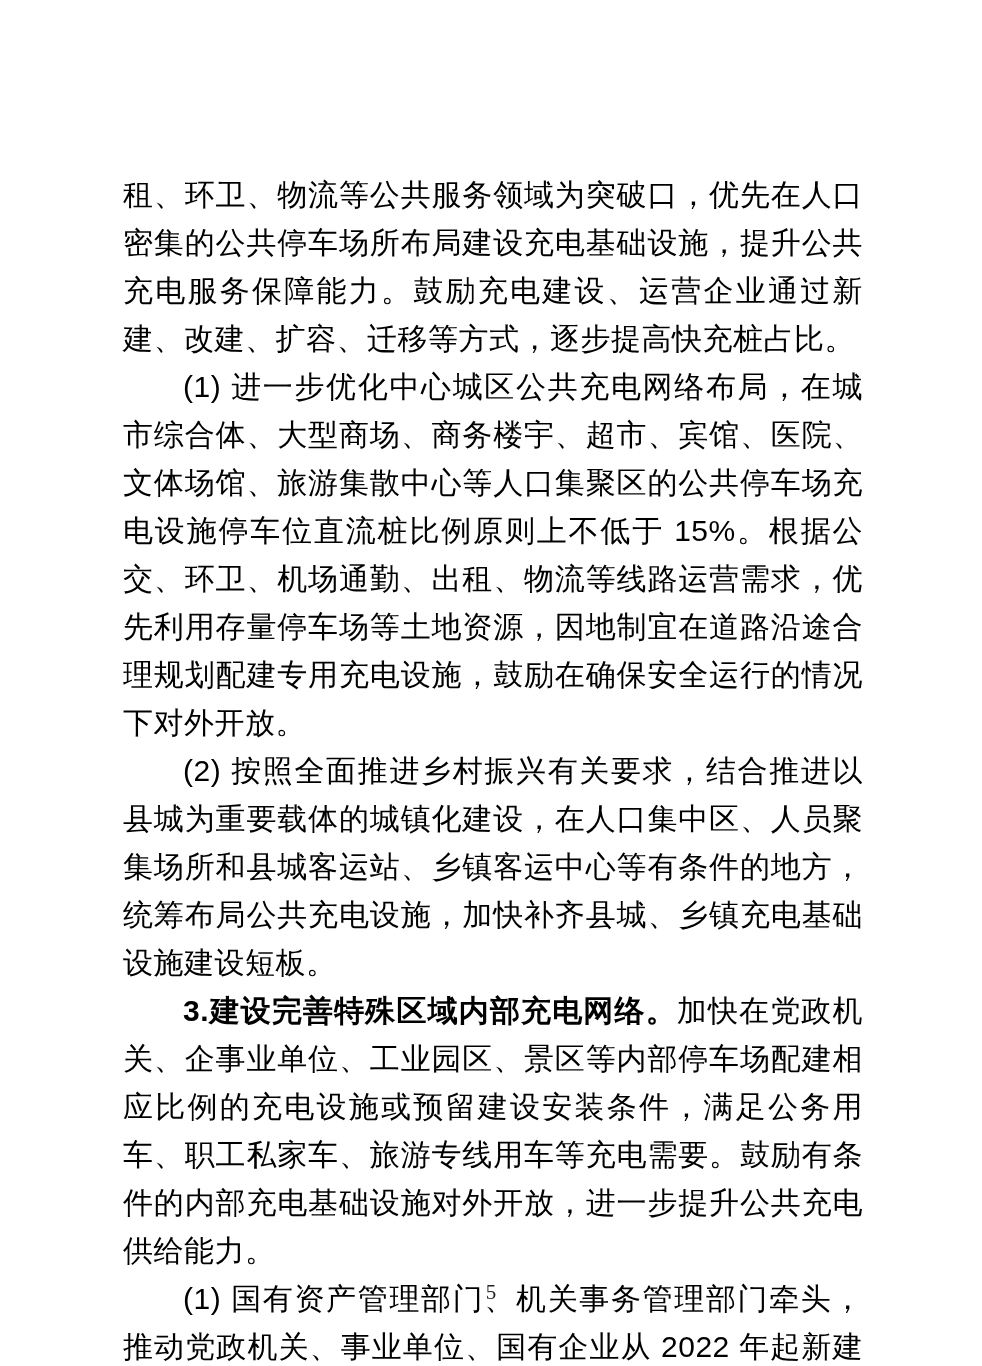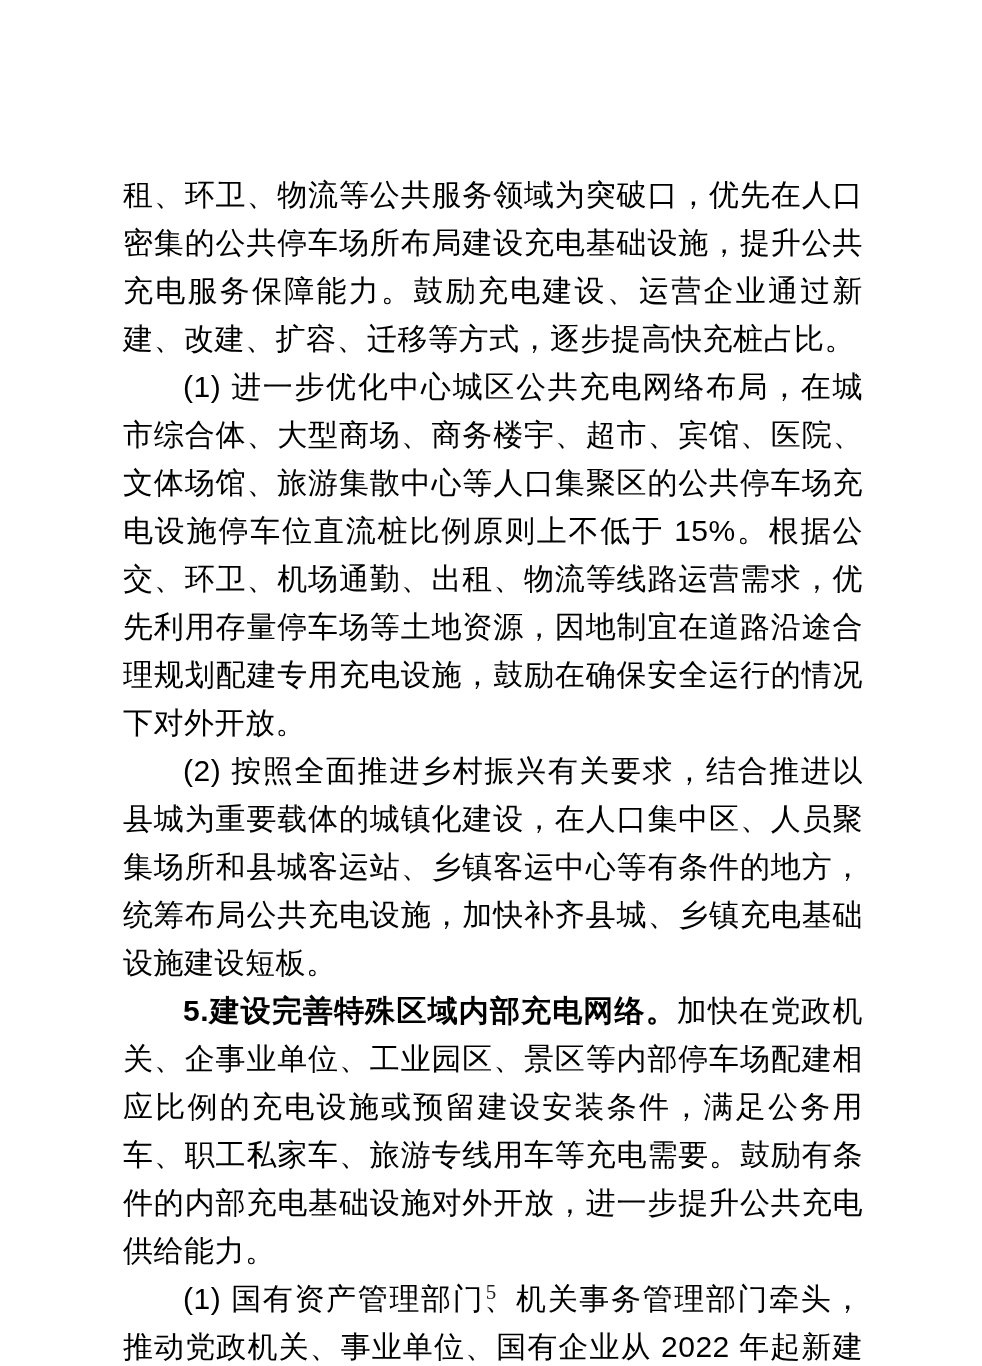--- a/index.html
+++ b/index.html
@@ -55,21 +55,21 @@
 <div class="page">
 
   <div class="text-block">
 
     <p class="para">租、环卫、物流等公共服务领域为突破口，优先在人口密集的公共停车场所布局建设充电基础设施，提升公共充电服务保障能力。鼓励充电建设、运营企业通过新建、改建、扩容、迁移等方式，逐步提高快充桩占比。</p>
 
     <p class="para indent">(1) 进一步优化中心城区公共充电网络布局，在城市综合体、大型商场、商务楼宇、超市、宾馆、医院、文体场馆、旅游集散中心等人口集聚区的公共停车场充电设施停车位直流桩比例原则上不低于 15%。根据公交、环卫、机场通勤、出租、物流等线路运营需求，优先利用存量停车场等土地资源，因地制宜在道路沿途合理规划配建专用充电设施，鼓励在确保安全运行的情况下对外开放。</p>
 
     <p class="para indent">(2) 按照全面推进乡村振兴有关要求，结合推进以县城为重要载体的城镇化建设，在人口集中区、人员聚集场所和县城客运站、乡镇客运中心等有条件的地方，统筹布局公共充电设施，加快补齐县城、乡镇充电基础设施建设短板。</p>
 
-    <p class="para indent"><b>5.建设完善特殊区域内部充电网络。</b><span>加快在党政机关、企事业单位、工业园区、景区等内部停车场配建相应比例的充电设施或预留建设安装条件，满足公务用车、职工私家车、旅游专线用车等充电需要。鼓励有条件的内部充电基础设施对外开放，进一步提升公共充电供给能力。</span></p>
+    <p class="para indent"><b>3.建设完善特殊区域内部充电网络。</b><span>加快在党政机关、企事业单位、工业园区、景区等内部停车场配建相应比例的充电设施或预留建设安装条件，满足公务用车、职工私家车、旅游专线用车等充电需要。鼓励有条件的内部充电基础设施对外开放，进一步提升公共充电供给能力。</span></p>
 
     <p class="para indent">(1) 国有资产管理部门、机关事务管理部门牵头，推动党政机关、事业单位、国有企业从 2022 年起新建停车场设置专属新能源</p>
 
   </div>
 
   <div class="page-number">5</div>
 
 </div>
 
 </body></html>

